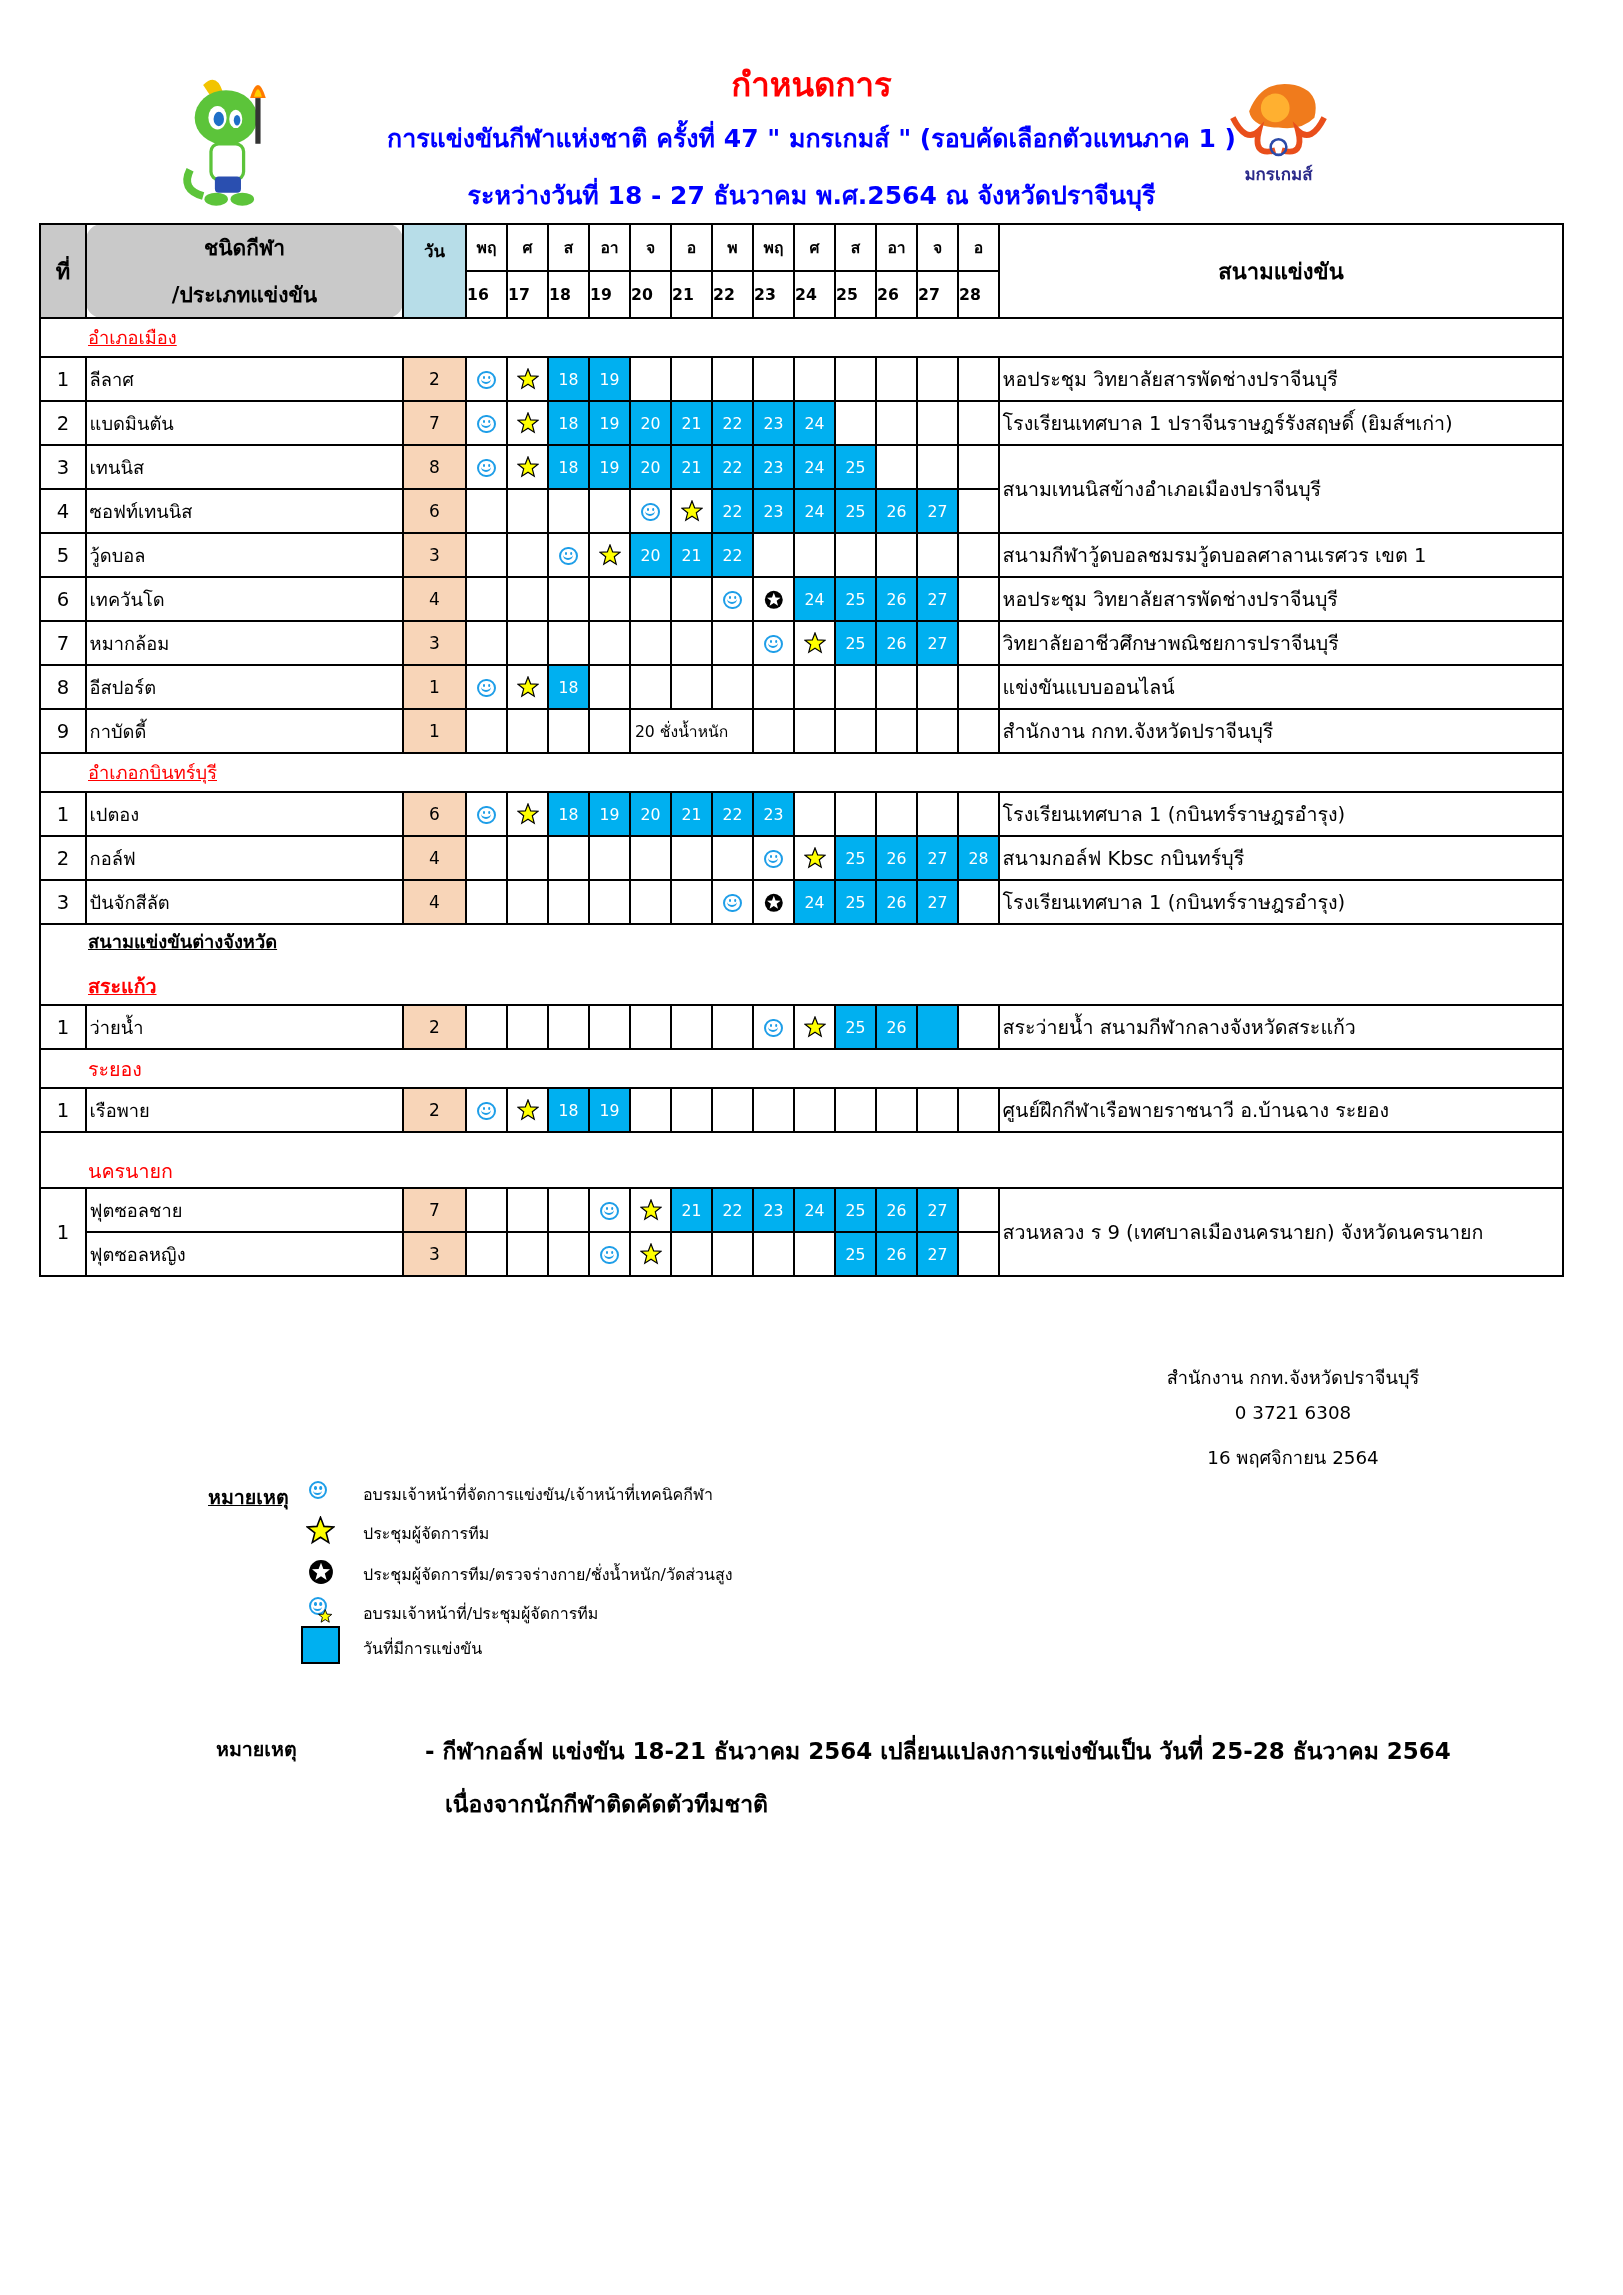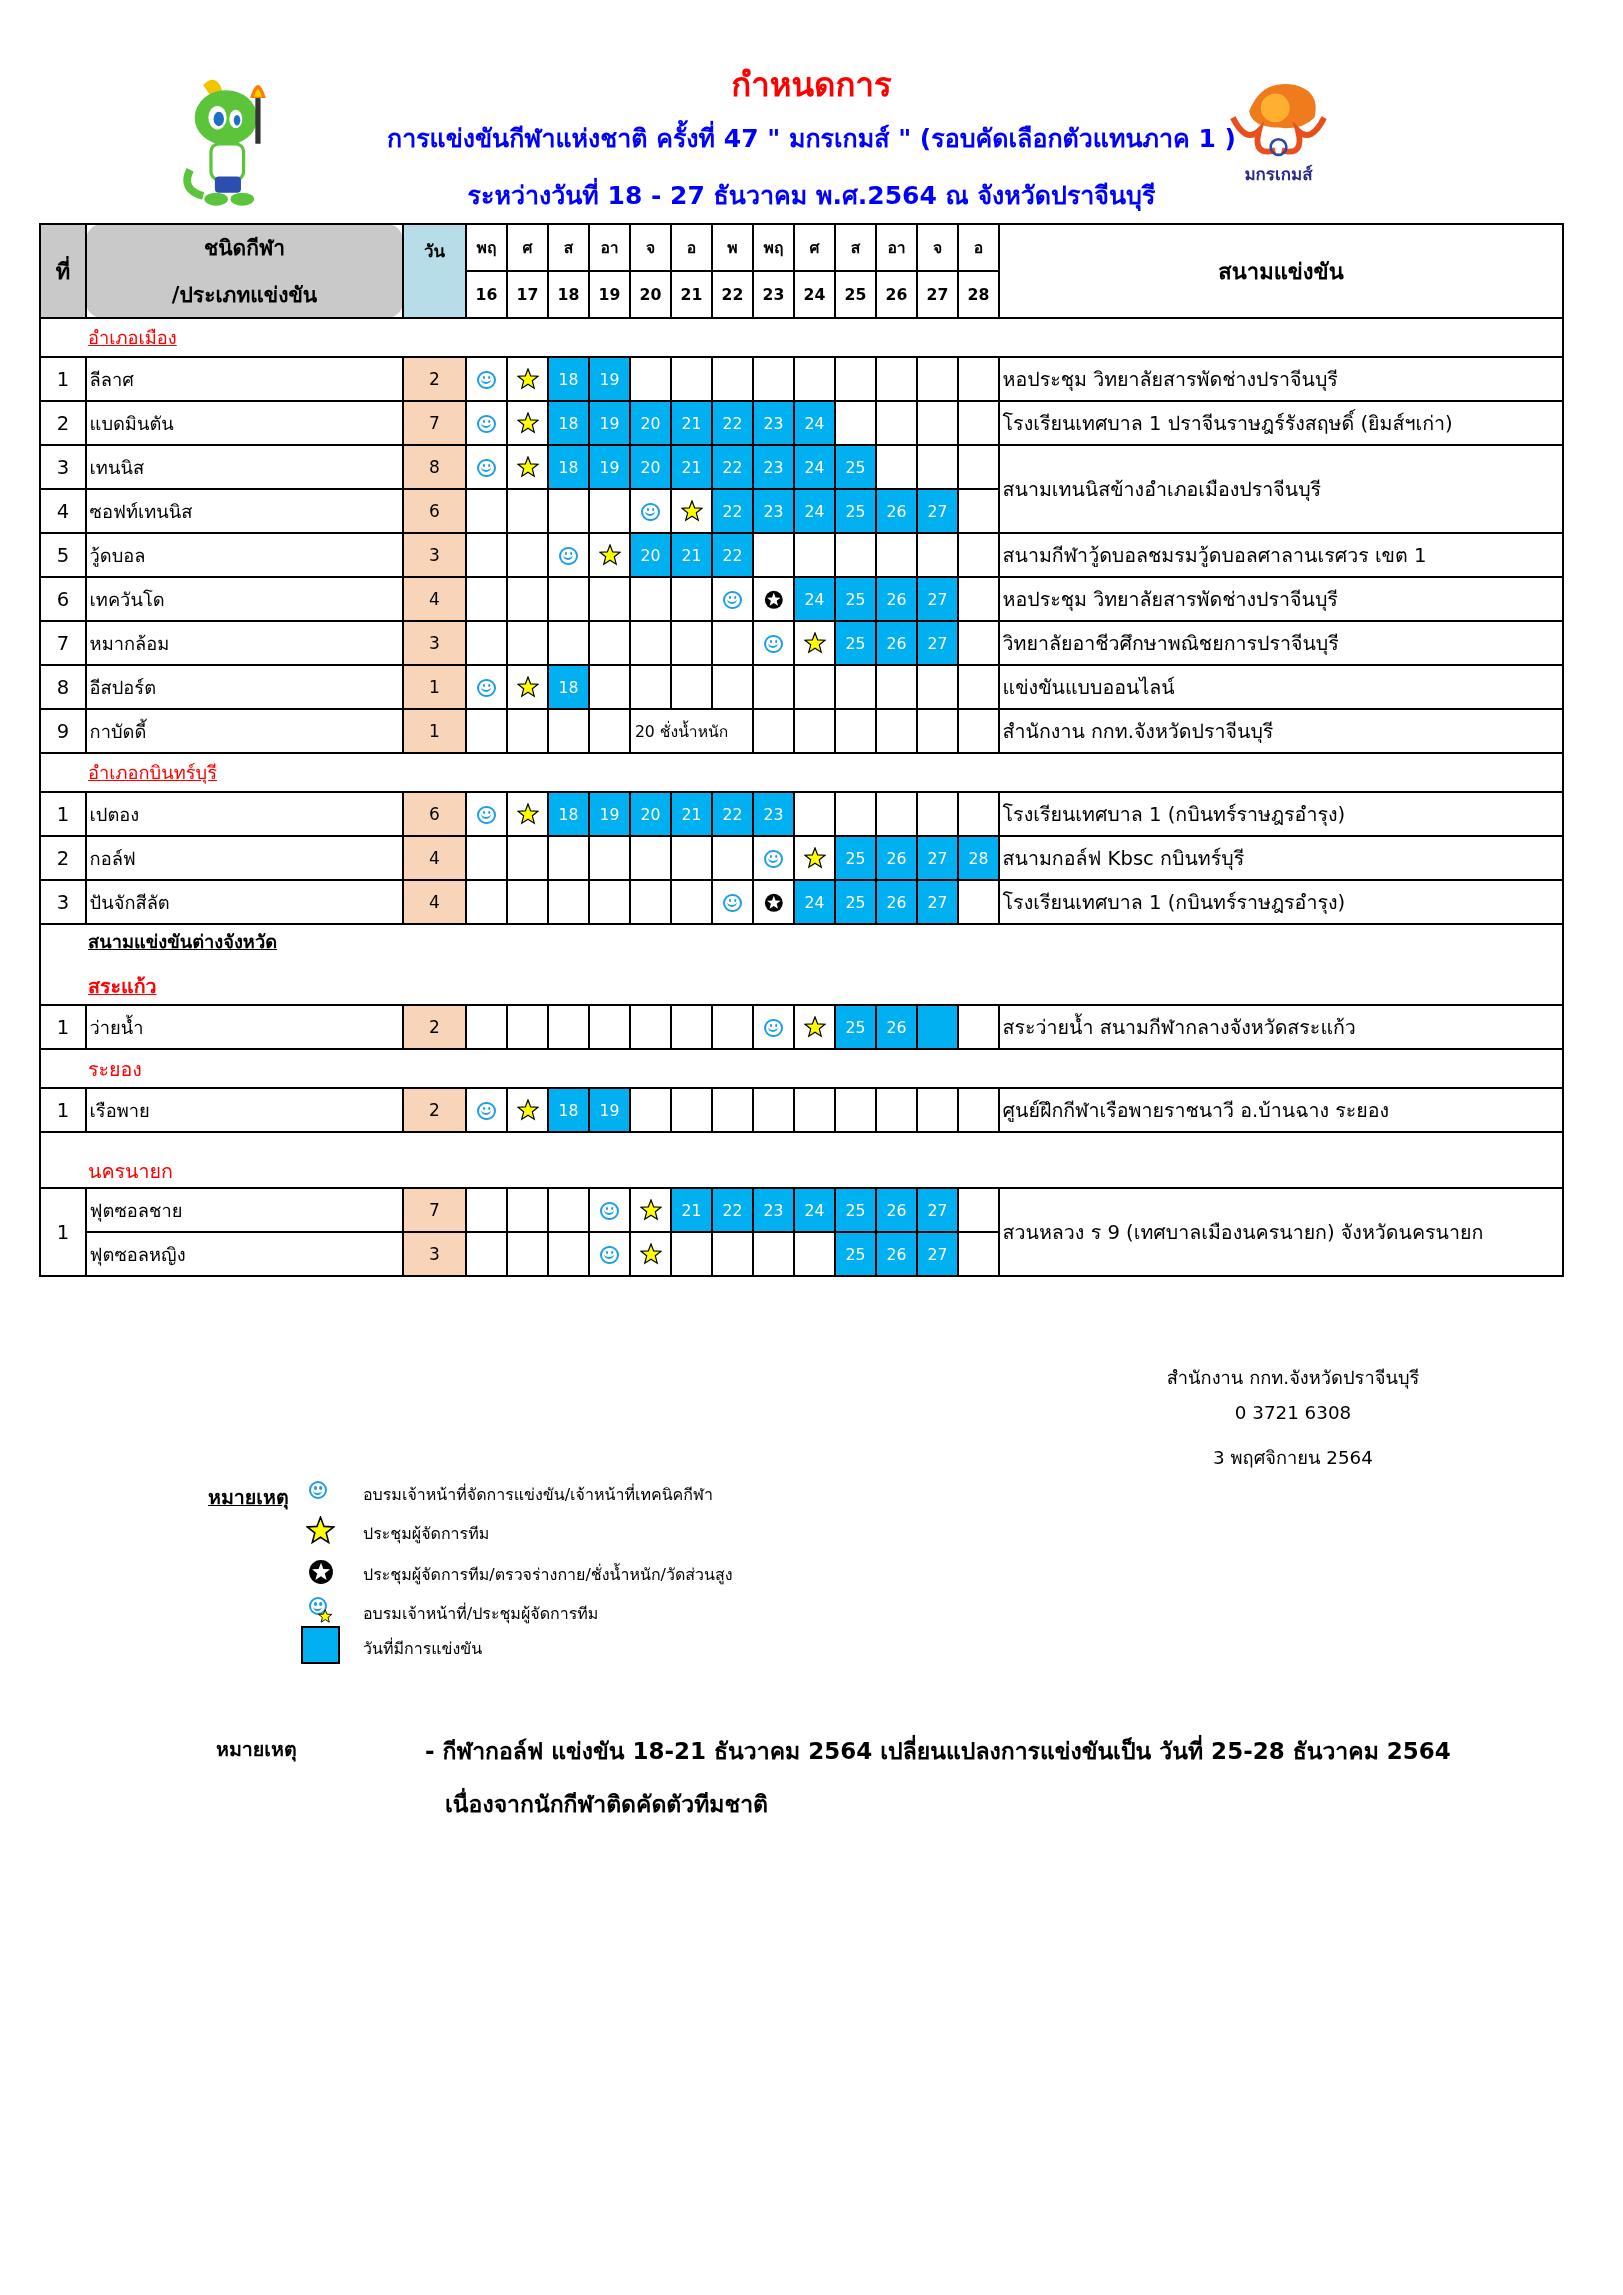--- a/index.html
+++ b/index.html
@@ -10,21 +10,21 @@
   .title3 { left:0; width:1623px; top:175px; text-align:center; color:#0000ff; font-weight:bold; font-size:25px; }
   .mascot { left:177px; top:72px; width:111px; height:137px; }
   .logo { left:1223px; top:72px; width:111px; height:124px; }
 
   table.sched { position:absolute; left:39px; top:223px; border-collapse:collapse; table-layout:fixed; width:1525px; border:2.6px solid #000; }
   table.sched td, table.sched th { border:2px solid #000; padding:0; font-weight:normal; overflow:hidden; white-space:nowrap; }
   .hdr-no { background:#c9c9c9; font-weight:bold !important; font-size:22px; text-align:center; }
   .hdr-sport { background:#c9c9c9; font-weight:bold !important; font-size:21px; text-align:center;border-radius:16px; }
   .hdr-days { background:#b7dde8; font-weight:bold !important; font-size:17px; text-align:center; vertical-align:top; padding-top:11.8px !important; }
   .hdr-dow { font-size:15.7px; text-align:center; font-weight:bold !important; height:45px; }
-  .hdr-date { font-size:15.7px; text-align:center; font-weight:bold !important; height:45px; }
+  .hdr-date { font-size:15.7px; text-align:left; font-weight:bold !important; height:45px; }
   .hdr-venue { font-weight:bold !important; font-size:22px; text-align:center; }
 
   .sec td { height:38px; border-left:2.6px solid #000; }
   .sec-label { color:#ff0000; font-weight:bold; font-size:18.3px; text-decoration:underline; padding-left:47px !important; }
   .sec-label.black { color:#000; }
   .sec-label.plain { text-decoration:none; }
 
   tr.row td { height:42px; }
   .c-no { text-align:center; font-size:19.6px; }
   .c-sport { font-size:18.3px; padding-left:2.6px !important; }
@@ -490,21 +490,21 @@
         <td class="c-day comp">25</td>
         <td class="c-day comp">26</td>
         <td class="c-day comp">27</td>
         <td class="c-day"></td>
       </tr>
     </tbody>
 </table>
 
 <div class="abs office" style="top:1363px">สำนักงาน กกท.จังหวัดปราจีนบุรี</div>
 <div class="abs office" style="top:1402px">0 3721 6308</div>
-<div class="abs office" style="top:1443px">3 พฤศจิกายน 2564</div>
+<div class="abs office" style="top:1443px">16 พฤศจิกายน 2564</div>
 
 <div class="abs legend-title">หมายเหตุ</div>
 
 <div class="abs legend-icon" style="top:1481px"><span class="smile"></span></div>
 <div class="abs legend-item" style="top:1482px">อบรมเจ้าหน้าที่จัดการแข่งขัน/เจ้าหน้าที่เทคนิคกีฬา</div>
 
 <div class="abs legend-icon" style="top:1516px;left:306px">
   <svg width="29" height="29" viewBox="0 0 24 24">
       <polygon points="12,1 14.9,8.6 23,9 16.7,14 18.8,22 12,17.6 5.2,22 7.3,14 1,9 9.1,8.6" fill="#ffff00" stroke="#000" stroke-width="1.3"></polygon>
     </svg>

